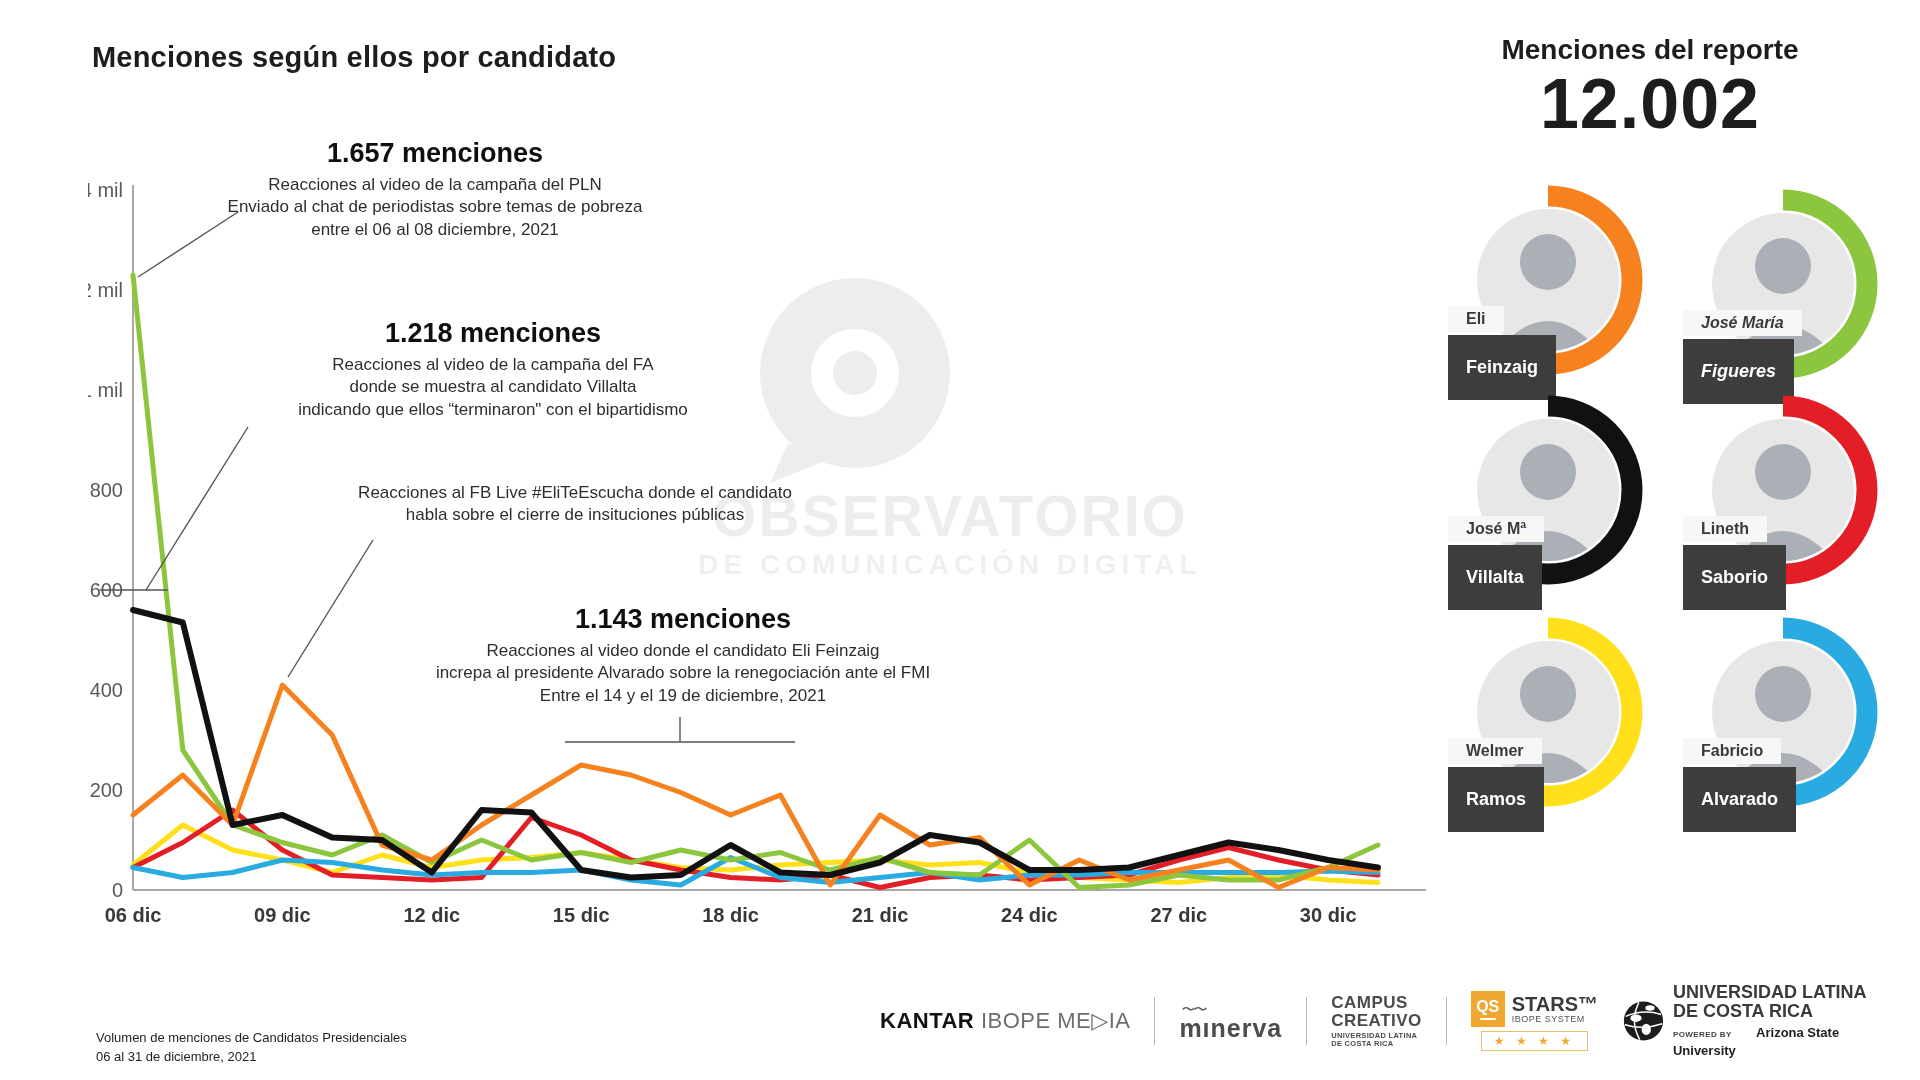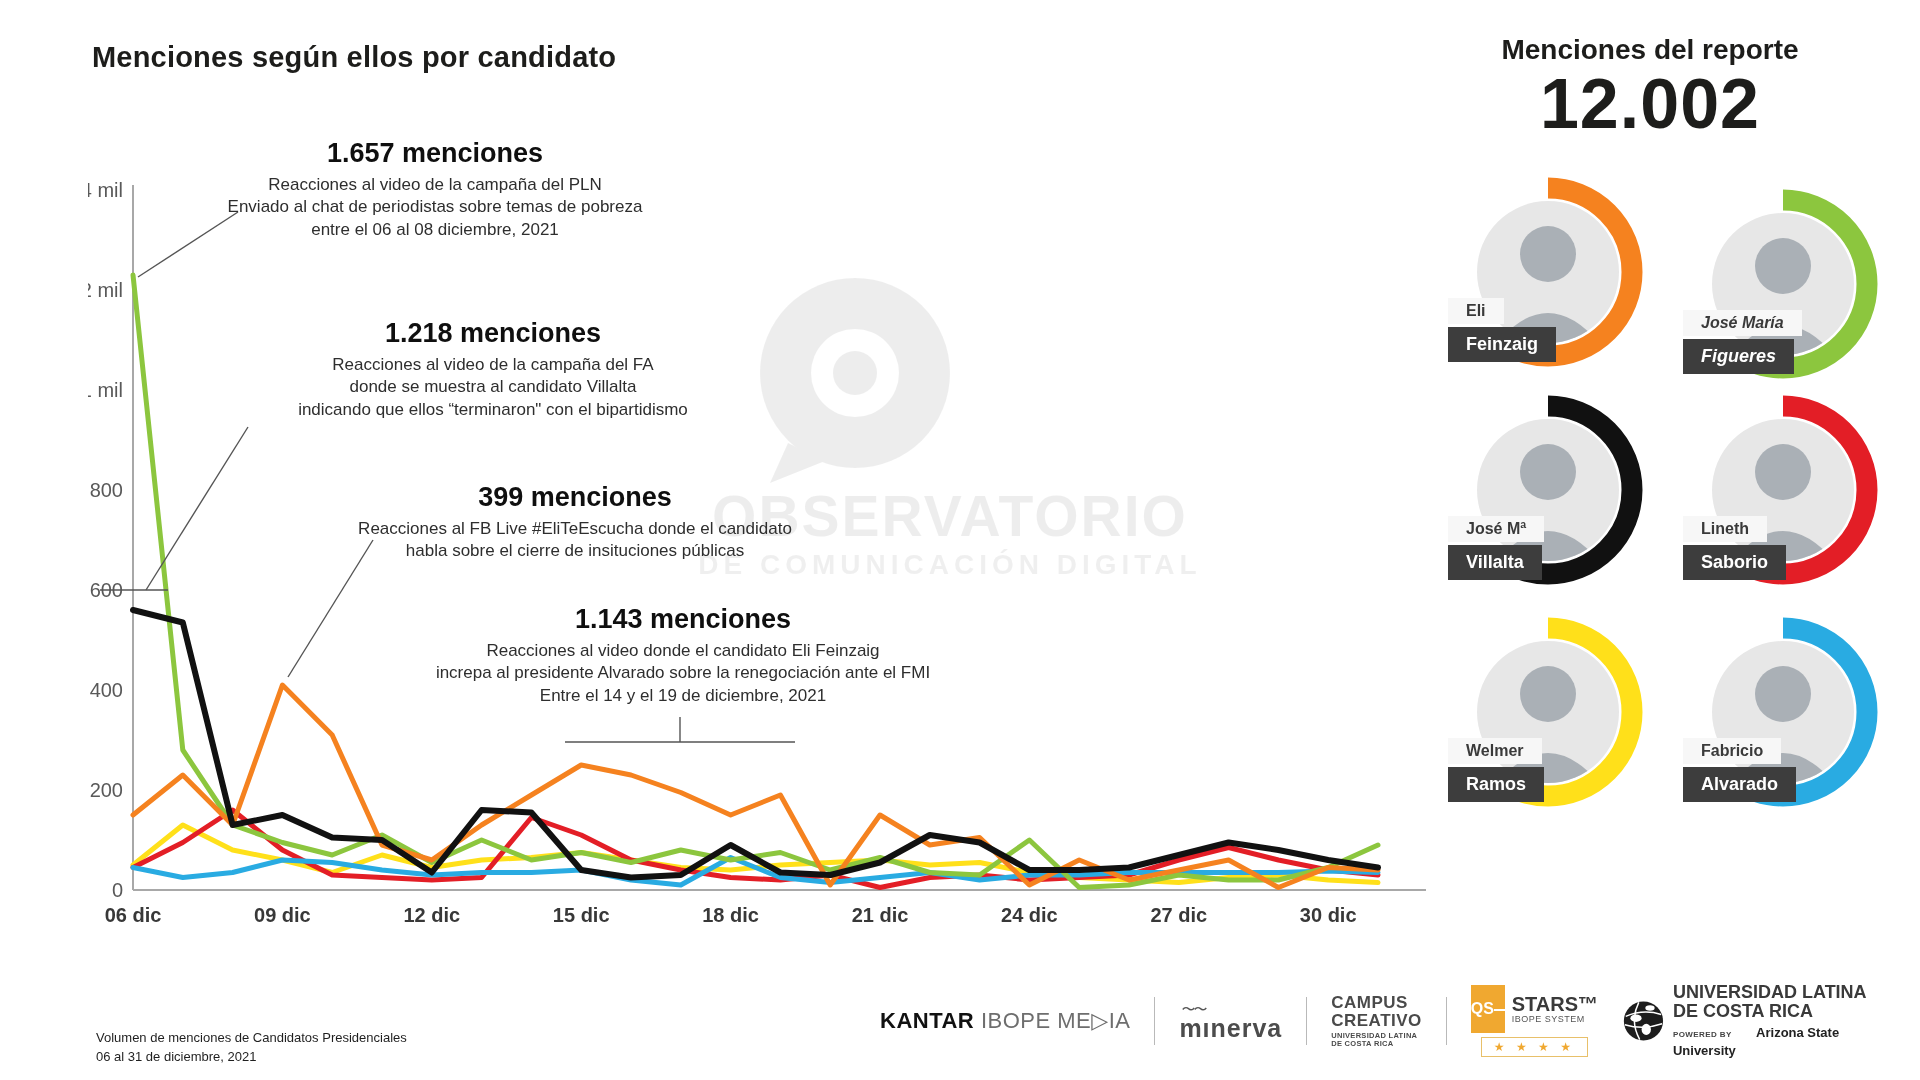--- a/index.html
+++ b/index.html
@@ -33,42 +33,42 @@
 
   
   #report-title{position:absolute;left:1440px;top:34px;width:420px;text-align:center;font-size:28px;font-weight:800;}
   #report-total{position:absolute;left:1440px;top:64px;width:420px;text-align:center;font-size:70px;font-weight:800;letter-spacing:1px;}
   #candidates{position:absolute;left:1448px;top:168px;width:470px;z-index:1;}
   .cand-card{position:absolute;width:235px;height:222px;}
   .cand-chips{position:absolute;left:0;top:126px;}
   .chip-first{display:inline-block;background:#f7f7f7;color:#3a3a3a;font-weight:700;font-size:16px;
               padding:4px 18px;margin:0;white-space:nowrap;}
   .chip-last{display:block;background:#3d3d3d;color:#ffffff;font-weight:700;font-size:18px;
-             padding:7px 18px;margin-top:3px;white-space:nowrap;width:max-content;}
+             padding:22px 18px;margin-top:3px;white-space:nowrap;width:max-content;}
 
   
   #footnote{position:absolute;left:96px;top:1029px;font-size:13px;line-height:1.45;color:#1f1f1f;z-index:1;}
 
   
   #footer-logos{position:absolute;left:880px;top:988px;right:30px;height:66px;display:flex;
                 align-items:center;gap:24px;z-index:1;}
   .logo-div{width:1px;height:48px;background:#b9b9b9;}
   .kantar{font-size:22px;letter-spacing:.5px;white-space:nowrap;}
   .kantar b{font-weight:800;color:#111;}
   .kantar span{color:#6e6e6e;font-weight:400;}
   .minerva{display:flex;flex-direction:column;align-items:flex-start;line-height:1;}
   .minerva .wave{font-size:14px;color:#555;letter-spacing:-2px;margin-left:2px;}
   .minerva .word{font-size:25px;font-weight:700;color:#4c4c4c;letter-spacing:1px;}
   .campus{line-height:1.05;}
   .campus .big{font-size:17px;font-weight:800;color:#4a4a4a;letter-spacing:.5px;}
   .campus .small{font-size:7.5px;font-weight:700;color:#4a4a4a;margin-top:3px;letter-spacing:.3px;}
   .qs{display:flex;flex-direction:column;align-items:center;}
   .qs-top{display:flex;align-items:center;gap:7px;}
-  .qs-badge{width:34px;height:48px;background:#f0a830;color:#fff;font-weight:800;font-size:16px;
-            display:flex;align-items:center;justify-content:center;flex-direction:row;}
+  .qs-badge{width:34px;height:36px;background:#f0a830;color:#fff;font-weight:800;font-size:16px;
+            display:flex;align-items:center;justify-content:center;flex-direction:column;}
   .qs-badge i{display:block;width:16px;height:2px;background:#fff;margin-top:2px;}
   .qs-name{font-size:20px;font-weight:800;color:#3a3a3a;line-height:1;}
   .qs-sub{font-size:9px;color:#555;letter-spacing:.5px;}
   .qs-stars{margin-top:4px;border:1px solid #e8c06a;padding:2px 12px;color:#f0a830;font-size:12px;letter-spacing:4px;}
   .uni{display:flex;align-items:center;gap:8px;}
   .uni-text .big{font-size:18px;font-weight:800;color:#3a3a3a;line-height:1.05;}
   .uni-text .powered{font-size:8px;color:#444;font-weight:700;margin-right:20px;letter-spacing:.4px;}
   .uni-text .asu{font-size:13px;font-weight:800;color:#222;}
 </style>
 </head>
@@ -130,37 +130,36 @@
       <p>Enviado al chat de periodistas sobre temas de pobreza</p>
       <p>entre el 06 al 08 diciembre, 2021</p>
     </div>
     <div class="annotation ann-1">
       <h3>1.218 menciones</h3>
       <p>Reacciones al video de la campaña del FA</p>
       <p>donde se muestra al candidato Villalta</p>
       <p>indicando que ellos “terminaron" con el bipartidismo</p>
     </div>
     <div class="annotation ann-2">
-      <h3>399 menciones</h3>
       <p>Reacciones al FB Live #EliTeEscucha donde el candidato</p>
       <p>habla sobre el cierre de insituciones públicas</p>
     </div>
     <div class="annotation ann-3">
       <h3>1.143 menciones</h3>
       <p>Reacciones al video donde el candidato Eli Feinzaig</p>
       <p>increpa al presidente Alvarado sobre la renegociación ante el FMI</p>
       <p>Entre el 14 y el 19 de diciembre, 2021</p>
     </div>
   </div>
 
 <div id="report-title">Menciones del reporte</div>
 <div id="report-total">12.002</div>
 
 <div id="candidates">
-    <div class="cand-card" style="left: 0px; top: 4px;"><svg viewBox="0 0 210 205" width="210" height="205">
+    <div class="cand-card" style="left: 0px; top: 12px;"><svg viewBox="0 0 210 205" width="210" height="205">
         <circle cx="100" cy="100" r="84" fill="none" stroke="#F5821F" stroke-width="21" stroke-dasharray="290.28316119169693 527.7875658030853" transform="rotate(-90 100 100)"></circle>
         <circle cx="100" cy="100" r="71" fill="#e7e7e7"></circle>
         <clipPath id="av0">
           <circle cx="100" cy="100" r="71"></circle>
         </clipPath>
         <g clip-path="url(#av0)">
           <circle cx="100" cy="82" r="28" fill="#aab0b6"></circle>
           <path d="M48 172 Q100 110 152 172 L152 200 L48 200 Z" fill="#aab0b6"></path>
         </g>
       </svg><div class="cand-chips"><span class="chip-first">Eli</span><span class="chip-last">Feinzaig</span></div></div>

